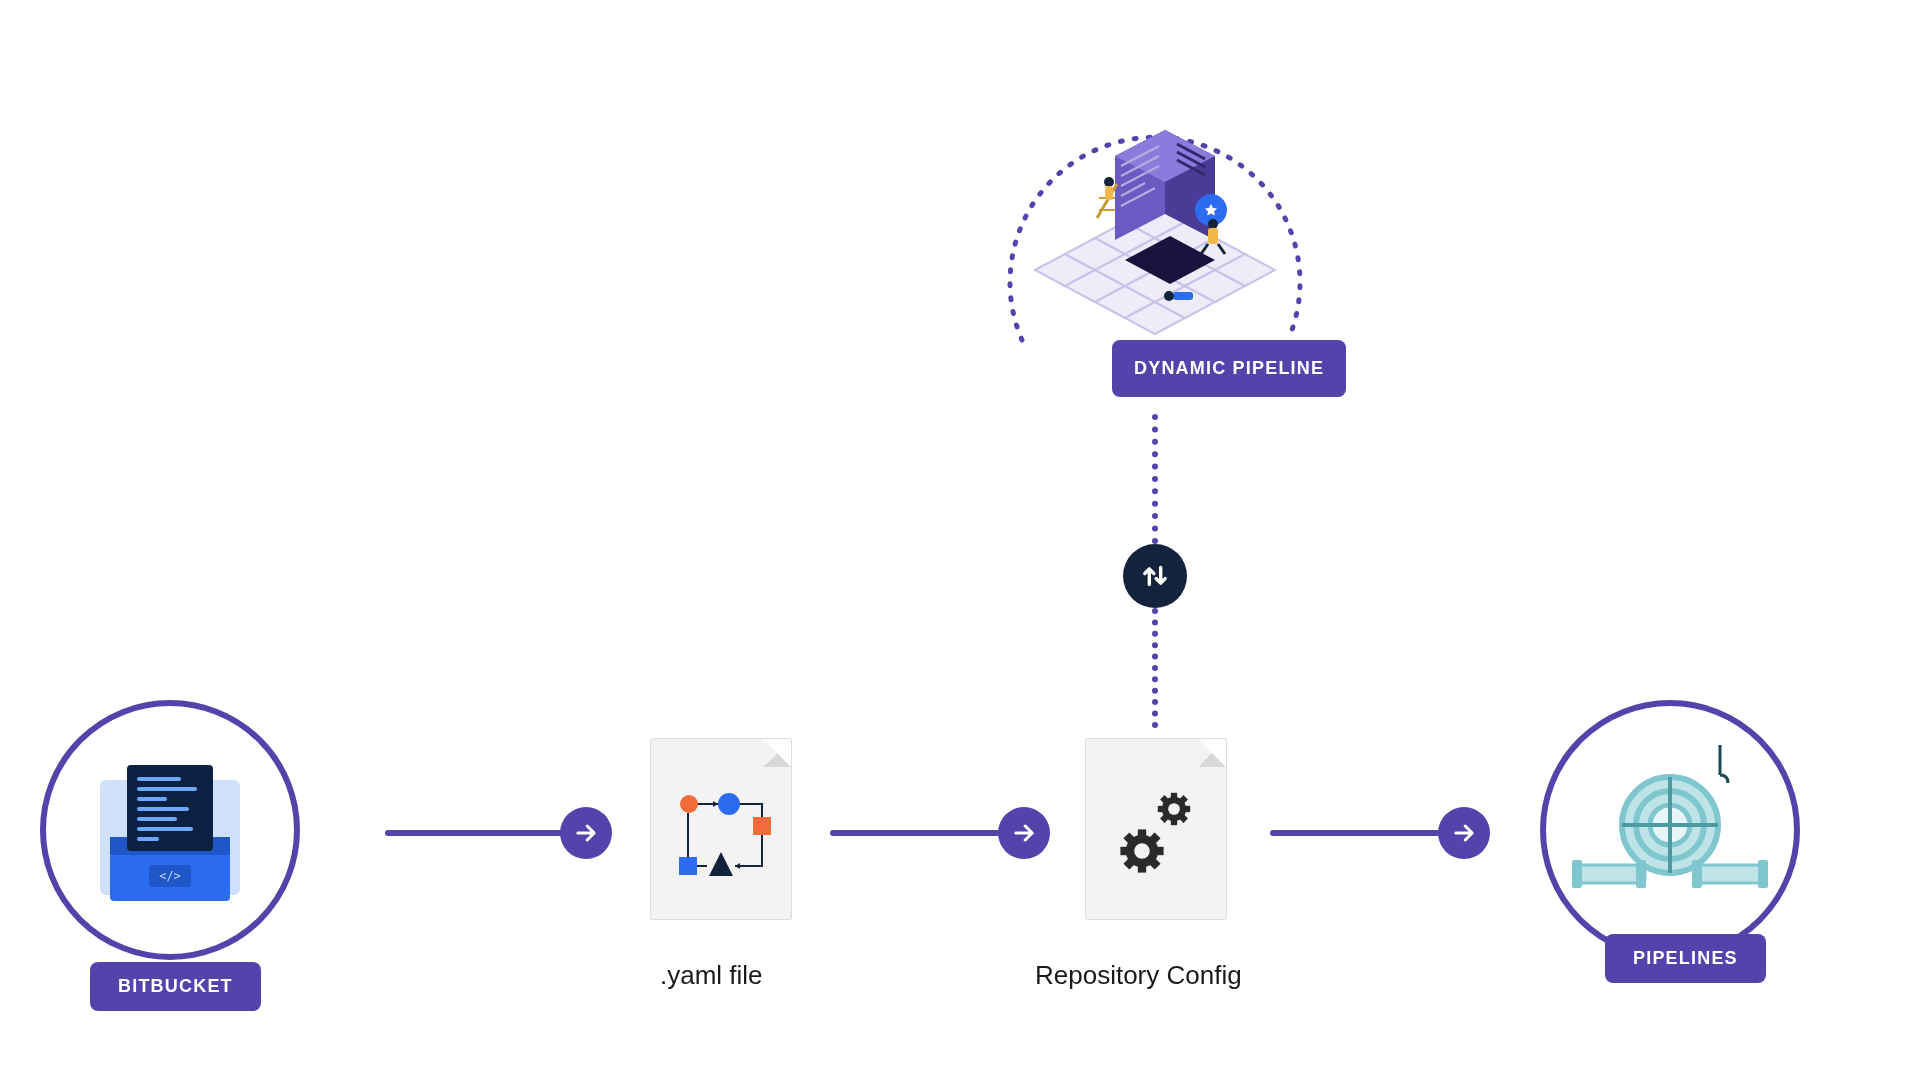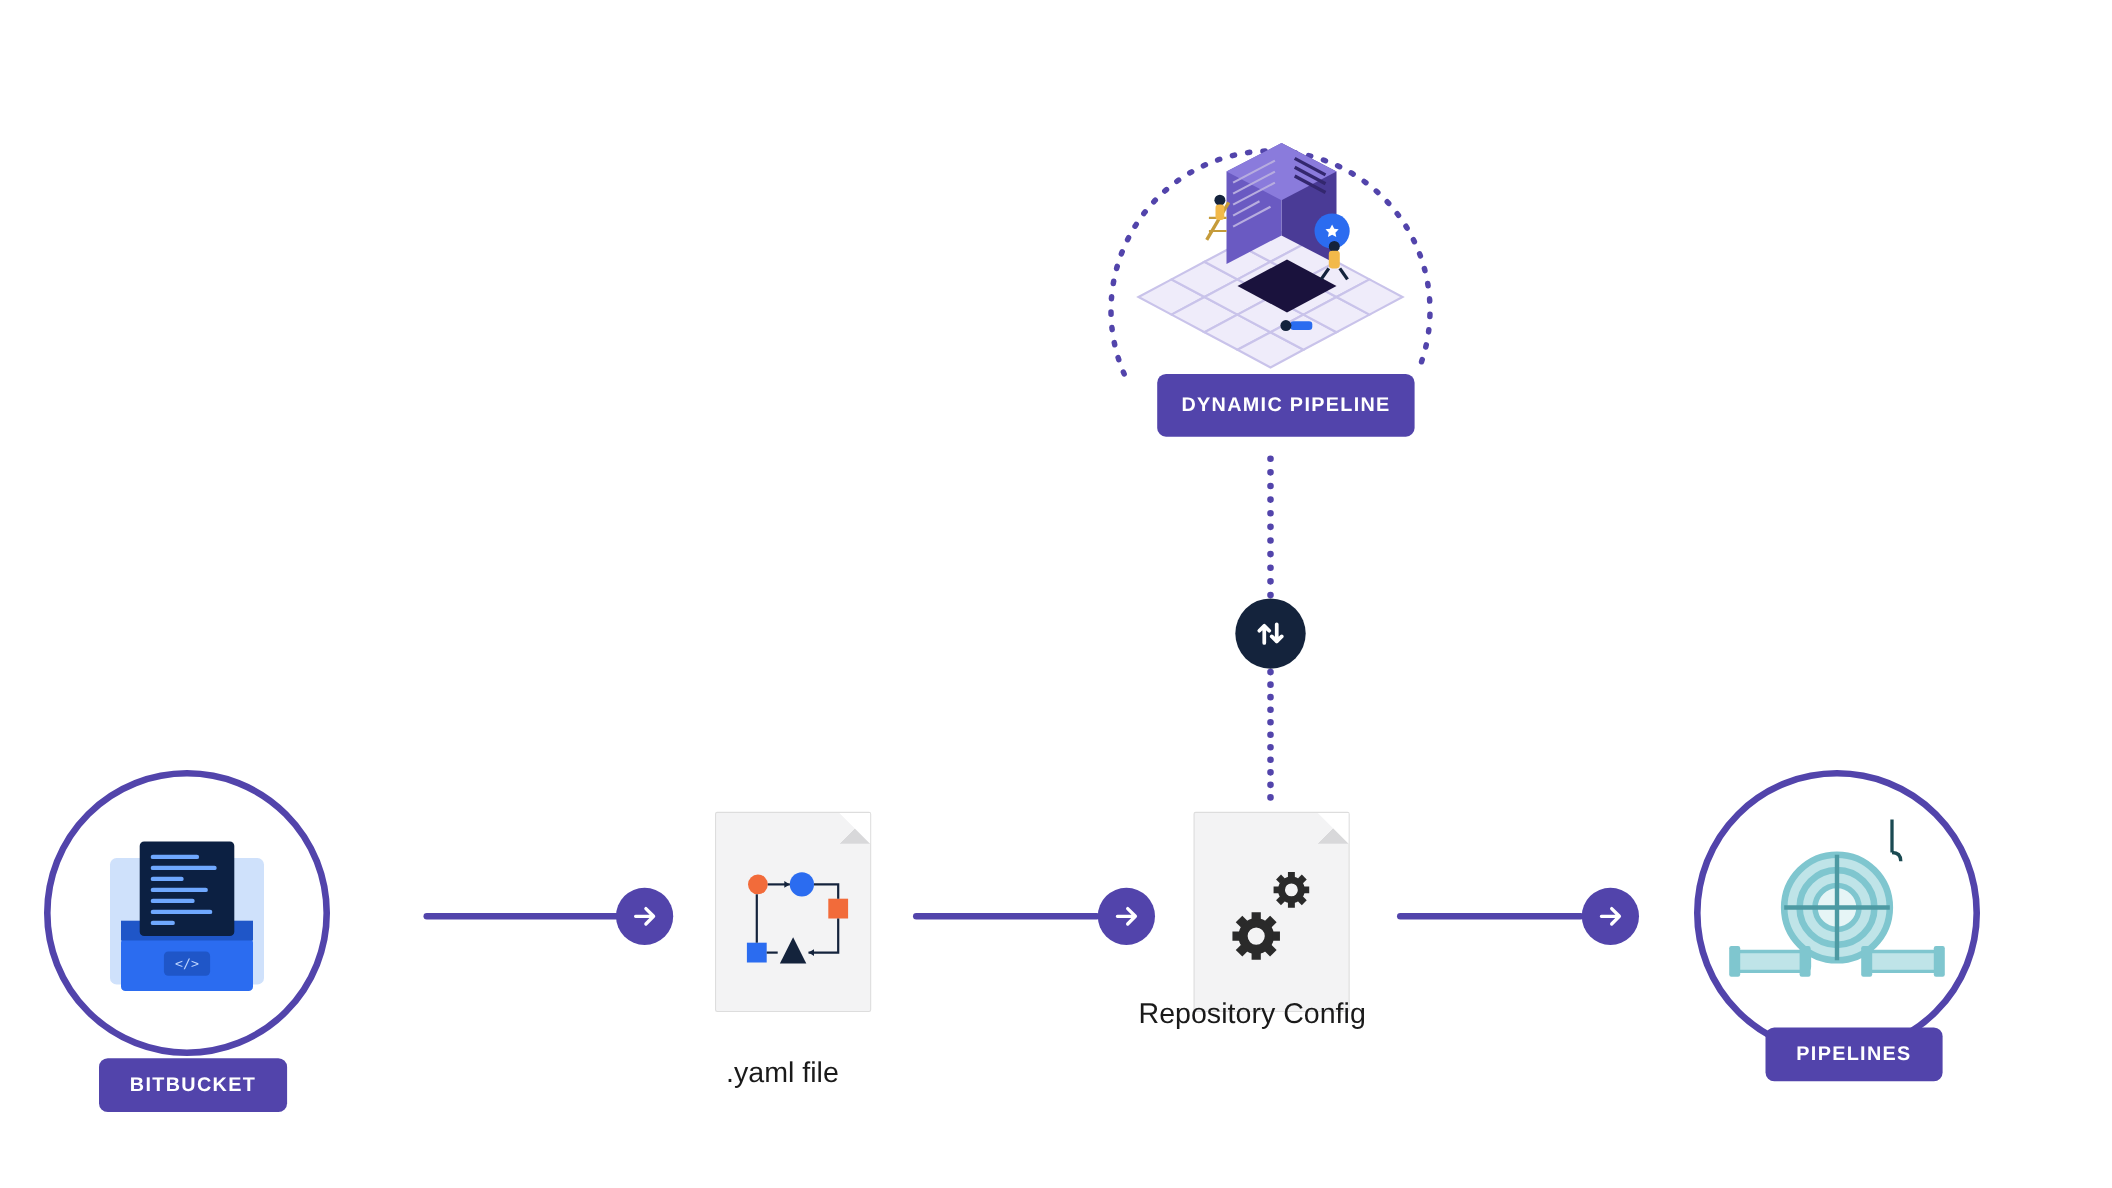--- a/index.html
+++ b/index.html
@@ -196,21 +196,21 @@
             <line x1="18" y1="0" x2="12" y2="0"></line>
           <line x1="-13" y1="-13" x2="-9" y2="-9"></line>
             <line x1="13" y1="13" x2="9" y2="9"></line>
           <line x1="-13" y1="13" x2="-9" y2="9"></line>
             <line x1="13" y1="-13" x2="9" y2="-9"></line>
         </g>
       </g>
     </g>
   </svg>
 </div>
-<div class="label" style="left:1035px; top:906px; width:250px;">
+<div class="label" style="left:1035px; top:960px; width:250px;">
   <span>Repository Config</span>
 </div>
 
 <div class="arrow-line" style="left:1270px; top:830px; width:170px;"></div>
 <div class="arrow-circle" style="left:1438px; top:807px;">
   <svg width="28" height="28" viewBox="0 0 24 24">
       <path d="M5 12h12M13 6l6 6-6 6" stroke="#fff" stroke-width="2.6" fill="none" stroke-linecap="round" stroke-linejoin="round"></path>
     </svg>
 </div>
 
@@ -321,15 +321,15 @@
     <rect x="-5" y="-12" width="10" height="16" rx="3" fill="#f2b94a"></rect>
     <line x1="-5" y1="4" x2="-12" y2="14" stroke="#14233c" stroke-width="3"></line>
     <line x1="5" y1="4" x2="12" y2="14" stroke="#14233c" stroke-width="3"></line>
   </g>
   <g transform="translate(168,196)">
     <rect x="-10" y="-4" width="20" height="8" rx="3" fill="#2b6cf0"></rect>
     <circle cx="-14" cy="0" r="5" fill="#14233c"></circle>
   </g>
 </svg>
 
-<div class="badge" style="left:1052px; top:340px; padding:18px 22px;">
+<div class="badge" style="left:1112px; top:340px; padding:18px 22px;">
   <span>DYNAMIC PIPELINE</span>
 </div>
 
 </body></html>

